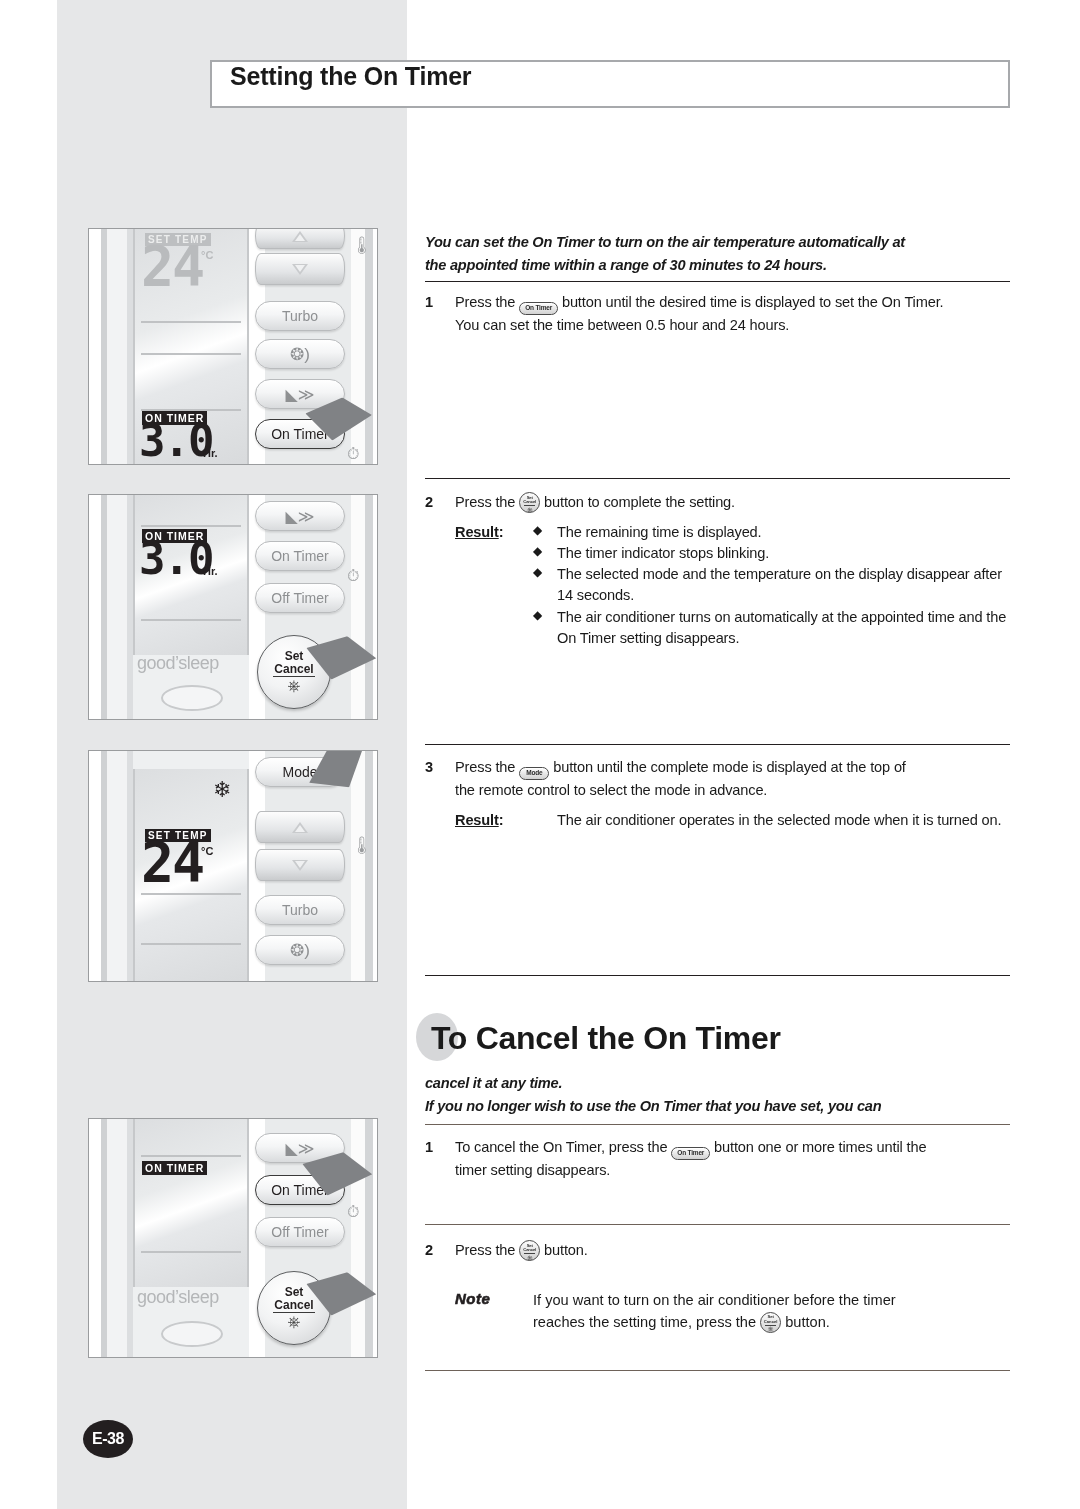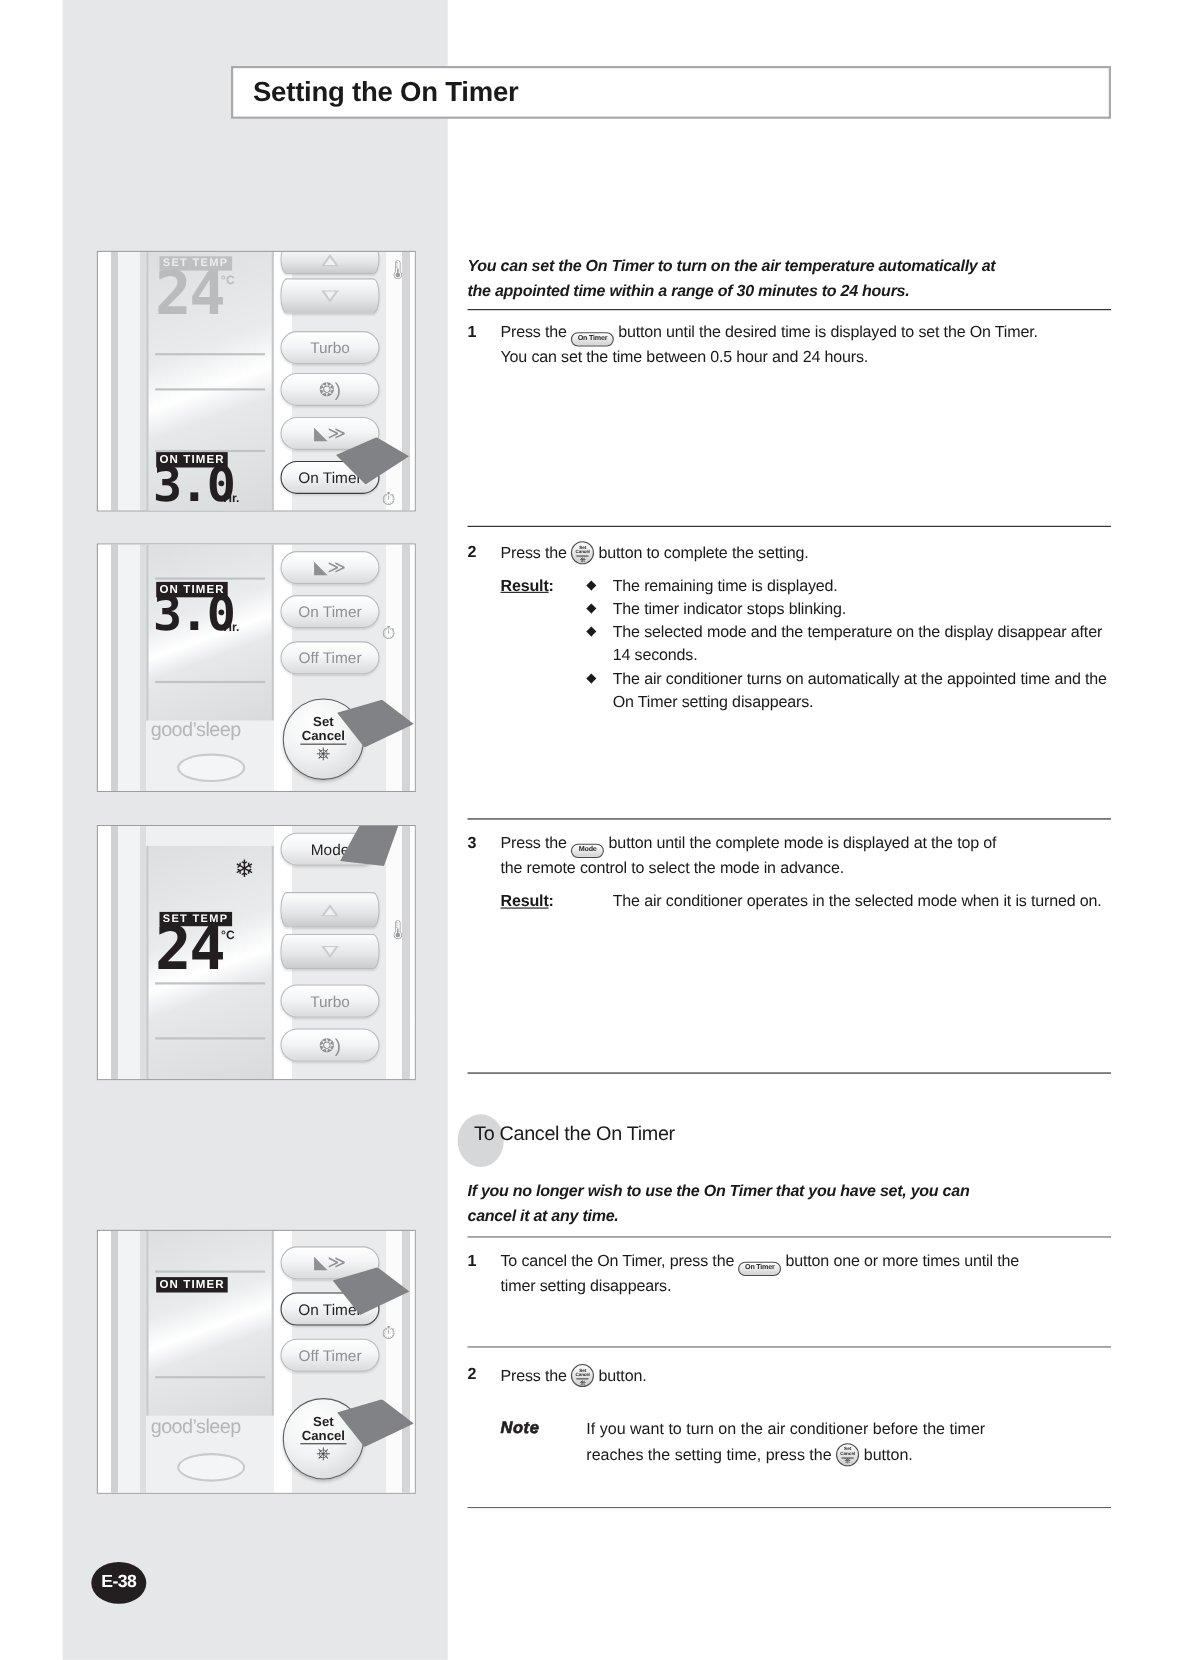--- a/index.html
+++ b/index.html
@@ -18,21 +18,21 @@
     left: 57px; top: 0;
     width: 350px; height: 1509px;
     background: #e6e7e8;
   }
   .title-box {
     position: absolute;
     left: 210px; top: 60px;
     width: 800px; height: 48px;
     background: #ffffff;
     border: 2px solid #a7a9ac;
-    display: flex; align-items: center;
+    display: flex; align-items: flex-start;
   }
   .title-text {
     font-size: 25px; font-weight: bold;
     letter-spacing: -0.2px;
     padding-left: 18px;
     color: #1a1a1a;
   }
 
   .page-badge {
     position: absolute;
@@ -67,21 +67,21 @@
   .result-label { width: 78px; flex: none; font-weight: bold; }
   .result-label u { text-decoration: underline; }
   .result-items { flex: 1; }
   .bullet-row { display: flex; line-height: 1.45; }
   .bullet-d { width: 24px; flex: none; font-size: 12px; }
   .bullet-txt { flex: 1; }
 
   
   .sec-head {
     position: relative;
-    font-size: 18px; font-weight: normal;
+    font-size: 32px; font-weight: bold;
     letter-spacing: -0.3px;
     display: inline-block;
     padding-left: 6px;
     text-align: right;
   }
   .sec-oval {
     position: absolute;
     left: -9px; top: -7px;
     width: 42px; height: 48px;
     border-radius: 50%;
@@ -510,22 +510,22 @@
 
   <div style="position:absolute; top:1020px;">
     <div class="sec-head">
       <span class="sec-oval"></span>
       <span class="t">To</span>
       <span class="t">Cancel the On Timer</span>
     </div>
   </div>
 
   <div class="intro" style="position:absolute; top:1072px; width:585px;">
+    <div>cancel it at any time.</div>
     <div>If you no longer wish to use the On Timer that you have set, you can</div>
-    <div>cancel it at any time.</div>
   </div>
 
   <div class="rule thin" style="position:absolute; top:1124px;"></div>
 
   <div class="step" style="position:absolute; top:1137px; width:585px;">
     <div class="step-num">1</div>
     <div class="step-body">
       <span>To cancel the On Timer, press the</span>
       <span class="key-pill">On Timer</span>
       <span>button one or more times until the</span>

